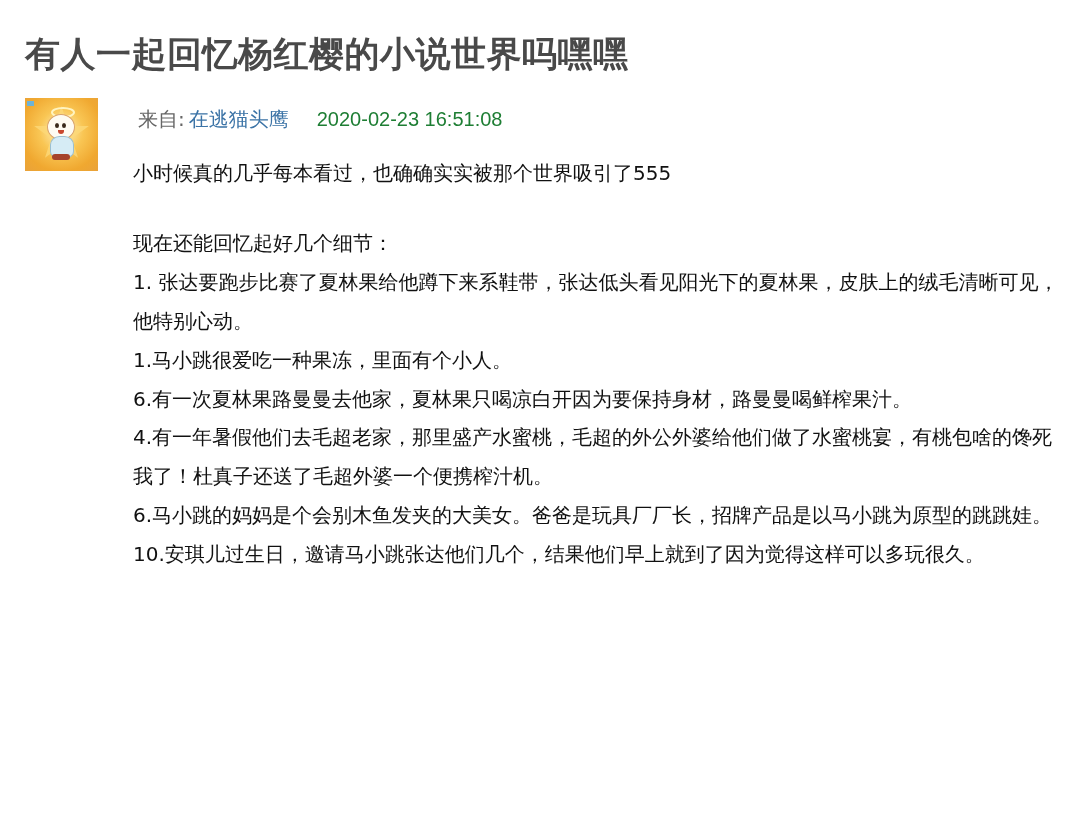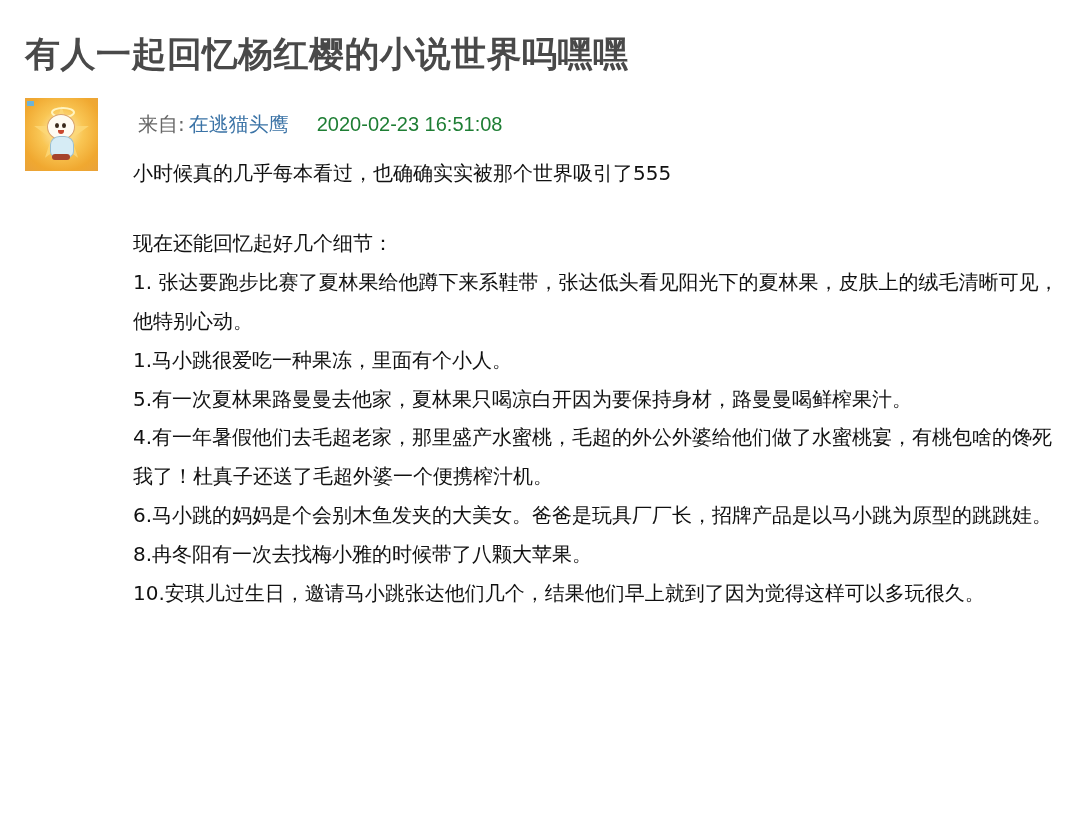--- a/index.html
+++ b/index.html
@@ -110,21 +110,21 @@
       top: 3px;
       width: 7px;
       height: 5px;
       background: #6fb3d6;
     }
     .meta {
       position: absolute;
       left: 138px;
       top: 106px;
       font-size: 20px;
-      line-height: 36px;
+      line-height: 26px;
       white-space: nowrap;
     }
     .meta .from-label {
       color: #666666;
     }
     .meta .author {
       color: #3b73a6;
       margin-left: 4px;
     }
     .meta .date {
@@ -172,18 +172,17 @@
 <div class="meta">
   <span class="from-label">来自:</span><a class="author">在逃猫头鹰</a><span class="date">2020-02-23 16:51:08</span>
 </div>
 
 <div class="content">
   <p>小时候真的几乎每本看过，也确确实实被那个世界吸引了555</p>
   <div class="blank"></div>
   <p>现在还能回忆起好几个细节：</p>
   <p>1. 张达要跑步比赛了夏林果给他蹲下来系鞋带，张达低头看见阳光下的夏林果，皮肤上的绒毛清晰可见，他特别心动。</p>
   <p>1.马小跳很爱吃一种果冻，里面有个小人。</p>
-  <p>5.有一次夏林果路曼曼去他家，夏林果只喝凉白开因为要保持身材，路曼曼喝鲜榨果汁。</p>
+  <p>6.有一次夏林果路曼曼去他家，夏林果只喝凉白开因为要保持身材，路曼曼喝鲜榨果汁。</p>
   <p>4.有一年暑假他们去毛超老家，那里盛产水蜜桃，毛超的外公外婆给他们做了水蜜桃宴，有桃包啥的馋死我了！杜真子还送了毛超外婆一个便携榨汁机。</p>
   <p>6.马小跳的妈妈是个会别木鱼发夹的大美女。爸爸是玩具厂厂长，招牌产品是以马小跳为原型的跳跳娃。</p>
-  <p>8.冉冬阳有一次去找梅小雅的时候带了八颗大苹果。</p>
   <p>10.安琪儿过生日，邀请马小跳张达他们几个，结果他们早上就到了因为觉得这样可以多玩很久。</p>
 </div>
 
 </body></html>

